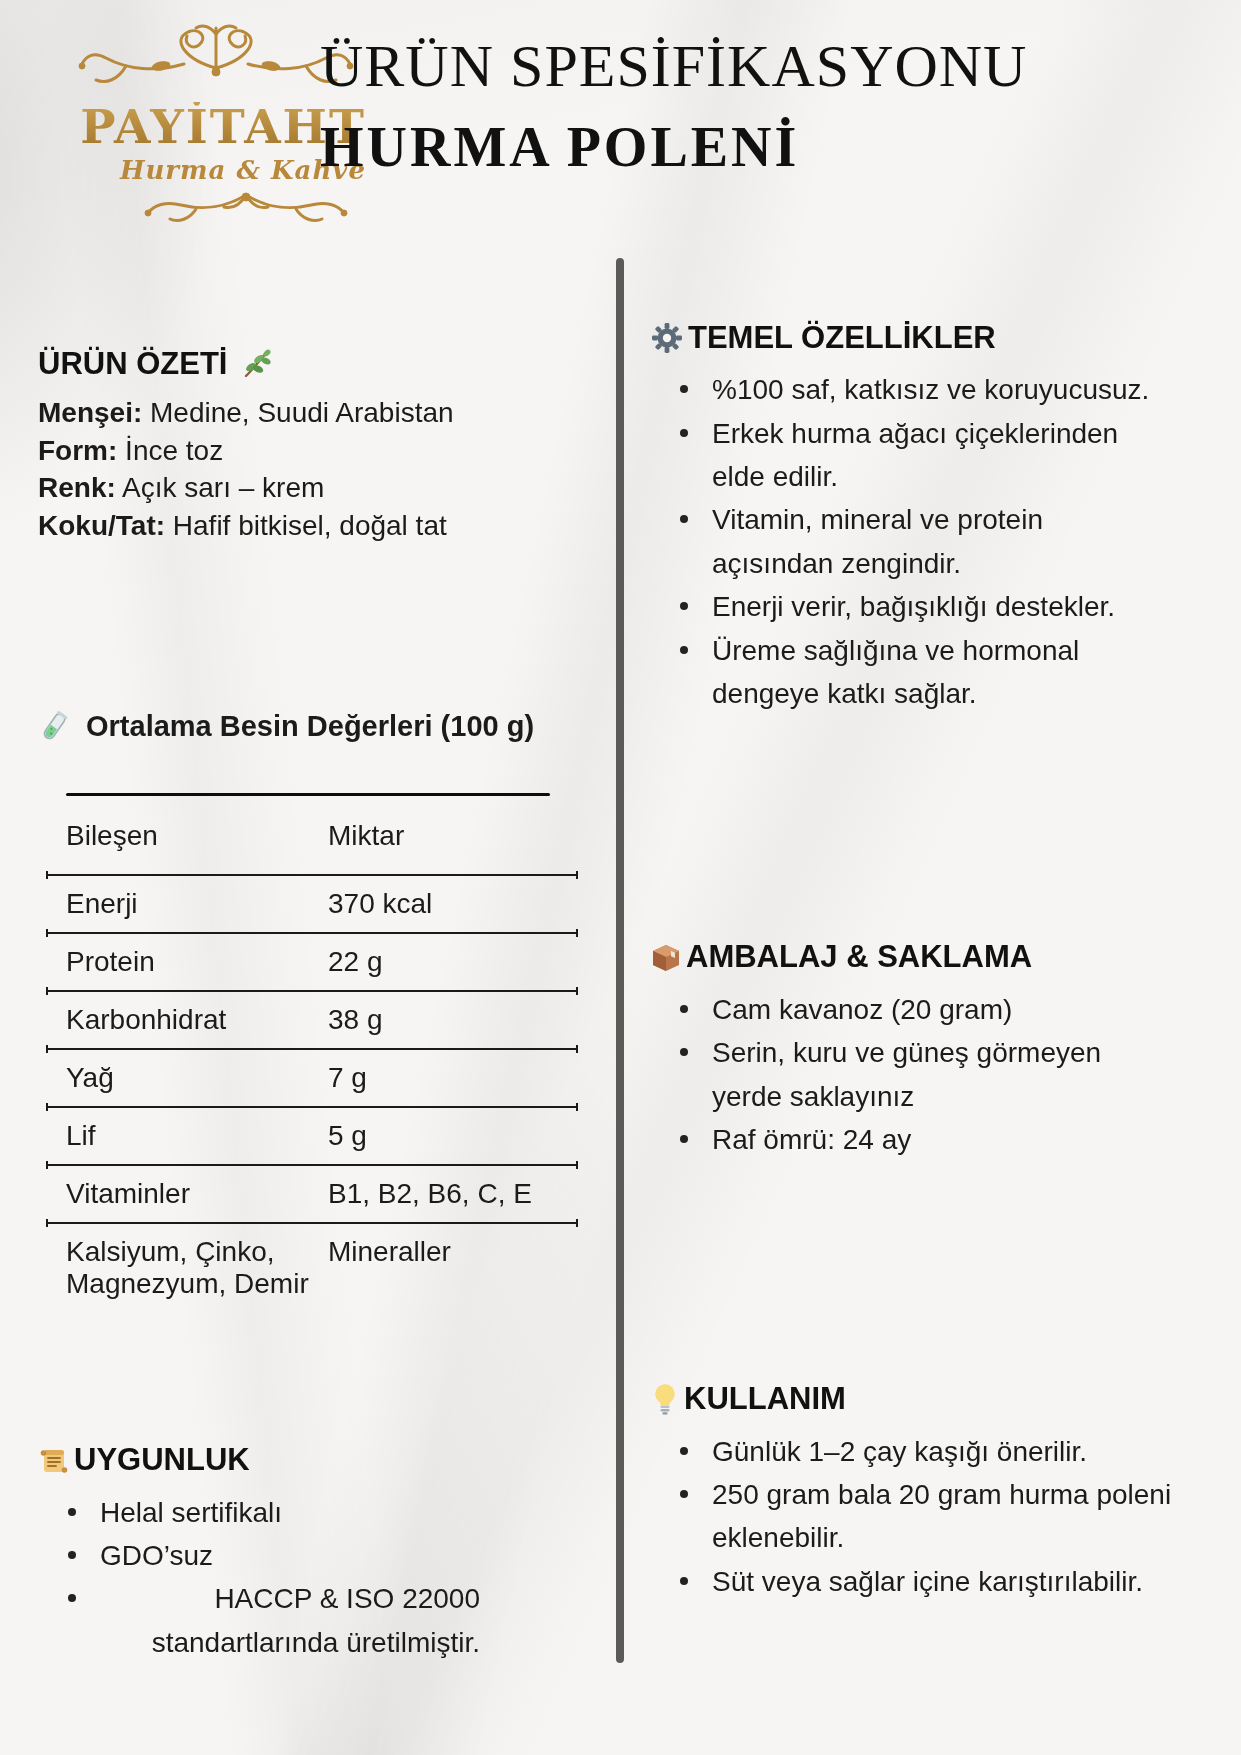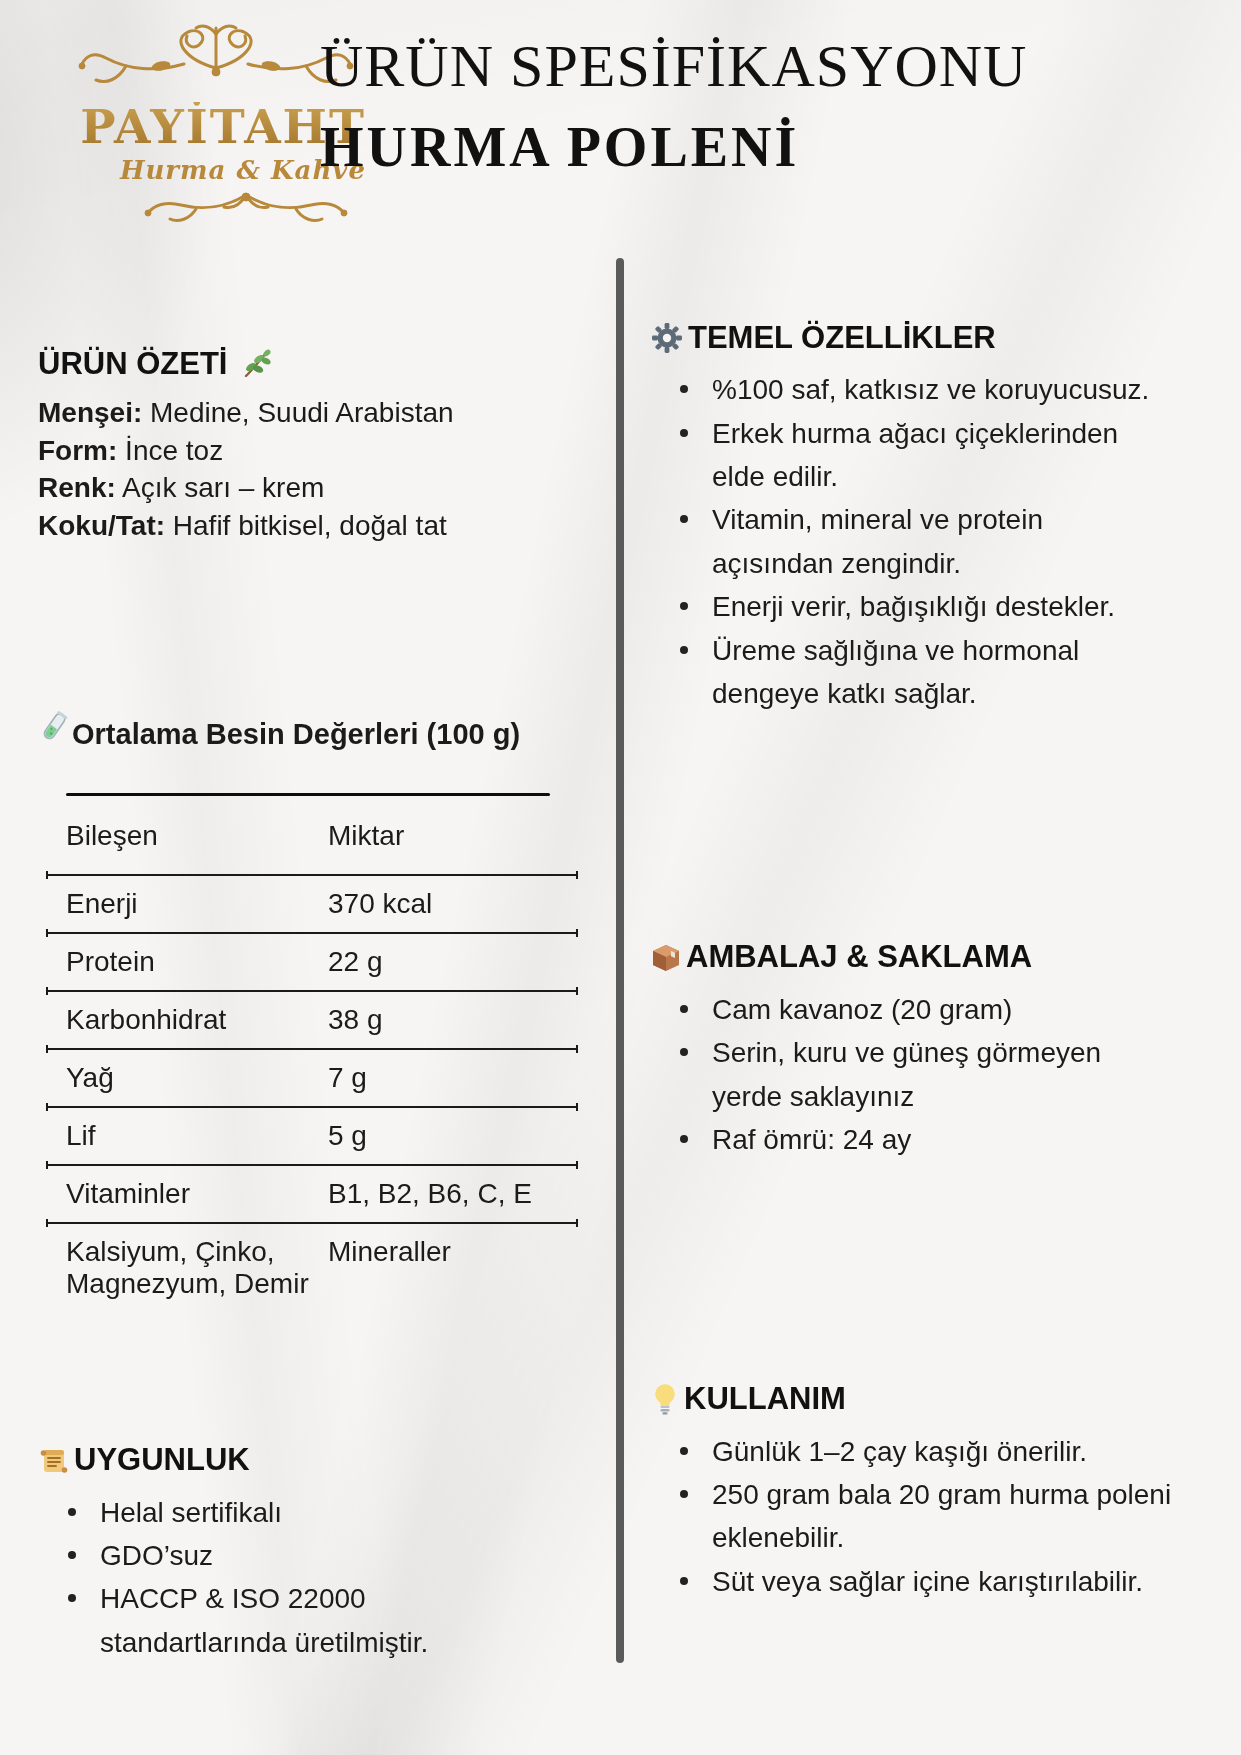--- a/index.html
+++ b/index.html
@@ -78,21 +78,21 @@
     font-size:28px;line-height:1.55;color:#1b1b1b;
   }
   ul.blist li .dot{
     flex:0 0 8px;width:8px;height:8px;border-radius:50%;
     background:#222;margin:17px 24px 0 0;
   }
 
   
   .nutrition{margin-top:166px;}
   .nut-h{
-    display:flex;align-items:flex-end;gap:2px;
+    display:flex;align-items:flex-start;gap:16px;
     font-size:29px;font-weight:700;margin:0;
   }
   .thick-line{
     height:3px;background:#0d0d0d;border-radius:2px;
     margin:42px 36px 0 28px;
   }
   .trow{
     display:grid;grid-template-columns:262px 1fr;
     padding:12px 0 12px 28px;font-size:28px;
   }
@@ -100,21 +100,21 @@
   .sep{
     position:relative;height:2px;background:#1a1a1a;
     margin:0 8px;
   }
   .sep::before,.sep::after{
     content:"";position:absolute;top:-3px;width:2px;height:8px;background:#1a1a1a;
   }
   .sep::before{left:0;}
   .sep::after{right:0;}
 
-  .compliance{margin-top:128px;}
+  .compliance{margin-top:128px;text-align:right;}
   .features{margin-top:6px;}
   .packaging{margin-top:222px;}
   .usage{margin-top:218px;}
 
   .gold{fill:#b8883b;stroke:#b8883b;}
 </style>
 </head>
 <body>
 
 <div class="page">

